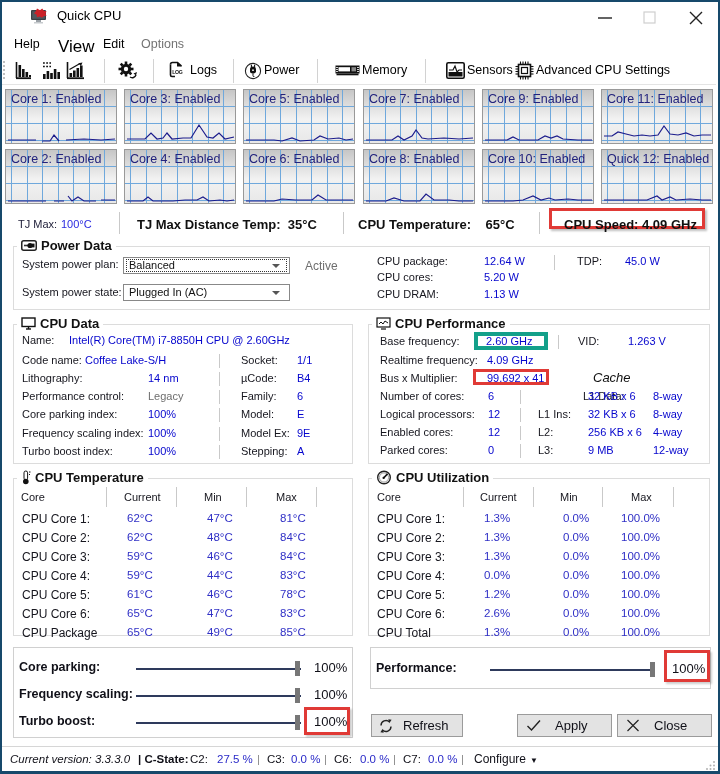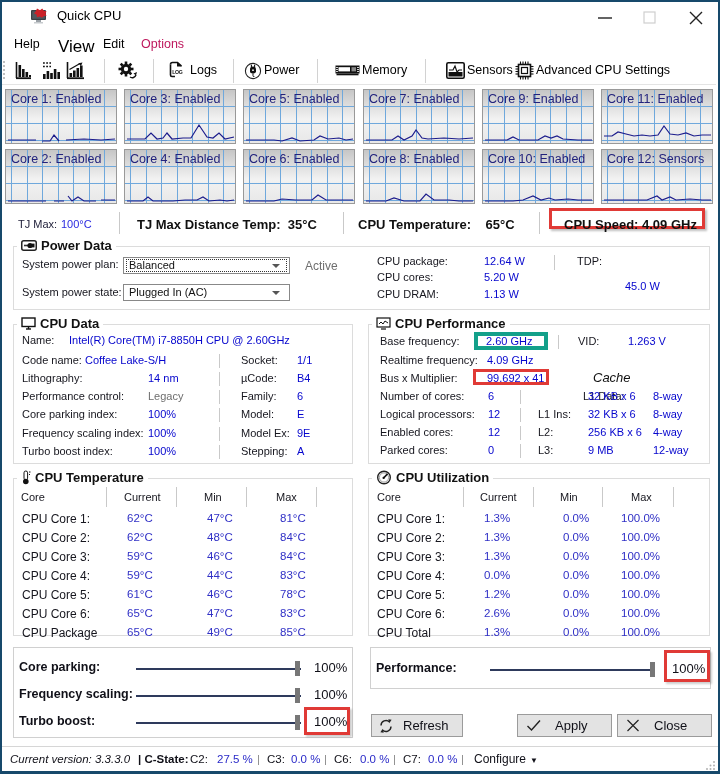--- a/index.html
+++ b/index.html
@@ -39,21 +39,21 @@
 
 <svg class="abs" style="left:596px;top:11px;" width="110" height="14" viewBox="0 0 110 14">
   <line x1="2" y1="7" x2="16" y2="7" stroke="#222" stroke-width="1.4"></line>
   <rect x="48" y="1" width="11" height="11" fill="none" stroke="#cfcfcf" stroke-width="1.2"></rect>
   <path d="M94 1 L106 13 M106 1 L94 13" stroke="#222" stroke-width="1.4"></path>
 </svg>
 
 <div class="abs" style="left:14px;top:37px;font-size:12.5px;color:#000;">Help</div>
 <div class="abs" style="left:58px;top:37px;font-size:17px;color:#000;">View</div>
 <div class="abs" style="left:103px;top:37px;font-size:12.5px;color:#000;">Edit</div>
-<div class="abs" style="left:141px;top:37px;font-size:12.5px;color:#be185d;">Options</div>
+<div class="abs" style="left:141px;top:37px;font-size:12.5px;color:#737373;">Options</div>
 
 <div class="abs" id="toolbar" style="left:0;top:56px;width:716px;height:29px;border-bottom:1px solid #e4e4e4;"></div>
 <svg class="abs" style="left:2px;top:60px;" width="4" height="22">
       <g fill="#aaa">
         <circle cx="2" cy="2" r="1"></circle>
         <circle cx="2" cy="6" r="1"></circle>
         <circle cx="2" cy="10" r="1"></circle>
         <circle cx="2" cy="14" r="1"></circle>
         <circle cx="2" cy="18" r="1"></circle>
       </g>
@@ -356,21 +356,21 @@
           <line x1="36.5" y1="0" x2="36.5" y2="53" stroke="#6fa8dc" stroke-width="1" shape-rendering="crispEdges"></line>
           <line x1="52.5" y1="0" x2="52.5" y2="53" stroke="#6fa8dc" stroke-width="1" shape-rendering="crispEdges"></line>
           <line x1="67.5" y1="0" x2="67.5" y2="53" stroke="#6fa8dc" stroke-width="1" shape-rendering="crispEdges"></line>
           <line x1="83.5" y1="0" x2="83.5" y2="53" stroke="#6fa8dc" stroke-width="1" shape-rendering="crispEdges"></line>
           <line x1="98.5" y1="0" x2="98.5" y2="53" stroke="#6fa8dc" stroke-width="1" shape-rendering="crispEdges"></line>
           <line x1="0" y1="16.5" x2="110" y2="16.5" stroke="#6fa8dc" stroke-width="1" shape-rendering="crispEdges"></line>
           <line x1="0" y1="33.5" x2="110" y2="33.5" stroke="#6fa8dc" stroke-width="1" shape-rendering="crispEdges"></line>
           <line x1="0" y1="50.5" x2="110" y2="50.5" stroke="#6fa8dc" stroke-width="1" shape-rendering="crispEdges"></line>
           <path d="M2,50 L30,50 L45,50 L55,46 L60,50 L68,47 L74,50 L88,49 L100,50 L109,50" fill="none" stroke="#1c1c8c" stroke-width="1.2"></path>
         </svg>
-        <div class="abs" style="left:5px;top:2px;font-size:12.5px;color:#23237d;">Core 12: Sensors</div>
+        <div class="abs" style="left:5px;top:2px;font-size:12.5px;color:#23237d;">Quick 12: Enabled</div>
       </div>
     </div>
 
 <div class="abs" style="left:18px;top:218px;font-size:11px;color:#23233c;">TJ Max:</div>
 <div class="abs" style="left:61px;top:218px;font-size:11px;color:#2a2ae0;">100°C</div>
 <div class="sep" style="left:119px;top:212px;height:22px;"></div>
 <div class="abs" style="left:137px;top:217px;font-size:13px;font-weight:bold;color:#101010;">TJ Max Distance Temp:&nbsp;&nbsp;35°C</div>
 <div class="sep" style="left:343px;top:212px;height:22px;"></div>
 <div class="abs" style="left:358px;top:217px;font-size:13px;font-weight:bold;color:#101010;">CPU Temperature:&nbsp;&nbsp;&nbsp;&nbsp;65°C</div>
 <div class="sep" style="left:539px;top:212px;height:22px;"></div>
@@ -399,21 +399,21 @@
         <div class="arr"></div>
   </div>
   <div class="lbl abs" style="left:363px;top:8px;">CPU package:</div>
       <div class="val abs" style="left:470px;top:8px;">12.64 W</div>
   <div class="lbl abs" style="left:363px;top:24px;">CPU cores:</div>
       <div class="val abs" style="left:470px;top:24px;">5.20 W</div>
   <div class="lbl abs" style="left:363px;top:41px;">CPU DRAM:</div>
       <div class="val abs" style="left:470px;top:41px;">1.13 W</div>
   <div class="sep" style="left:540px;top:8px;height:15px;"></div>
   <div class="lbl abs" style="left:563px;top:8px;">TDP:</div>
-      <div class="val abs" style="left:611px;top:8px;margin-top:25px;">45.0 W</div>
+      <div class="val abs" style="left:611px;top:8px;">45.0 W</div>
 </div>
 
 <div class="group" style="left:13px;top:324px;width:340px;height:140px;">
   <div class="gtitle"><svg width="15" height="13" viewBox="0 0 15 13">
           <rect x="1" y="1" width="13" height="8.5" fill="none" stroke="#111" stroke-width="1.4"></rect>
           <line x1="5" y1="12" x2="10" y2="12" stroke="#111" stroke-width="1.4"></line>
           <line x1="7.5" y1="9.5" x2="7.5" y2="12" stroke="#111" stroke-width="1.4"></line>
         </svg>CPU Data</div>
   <div id="cpudata">
         <div class="lbl abs" style="left:8px;top:9px;">Name:</div>

